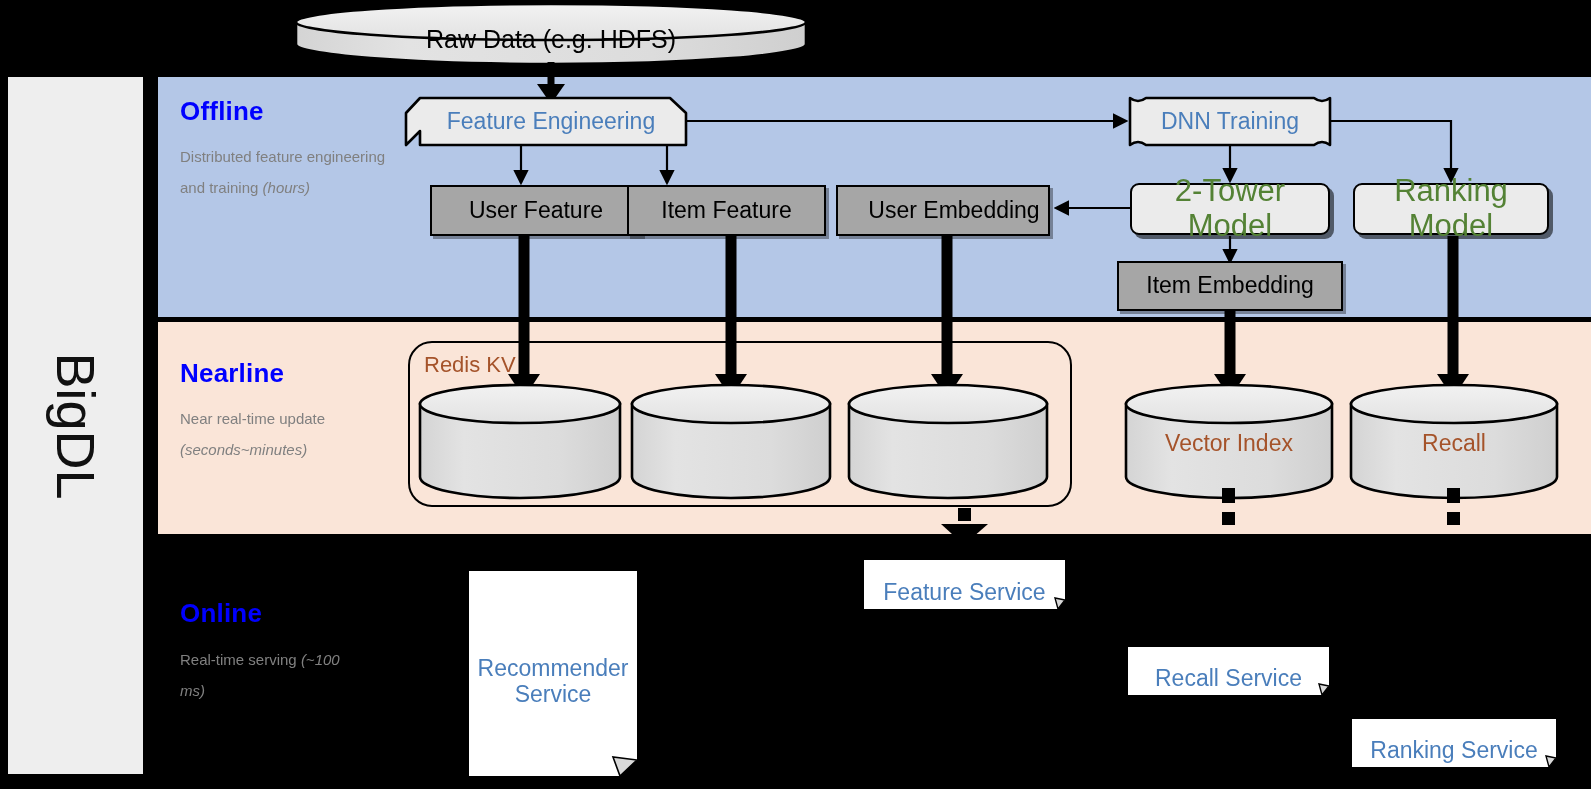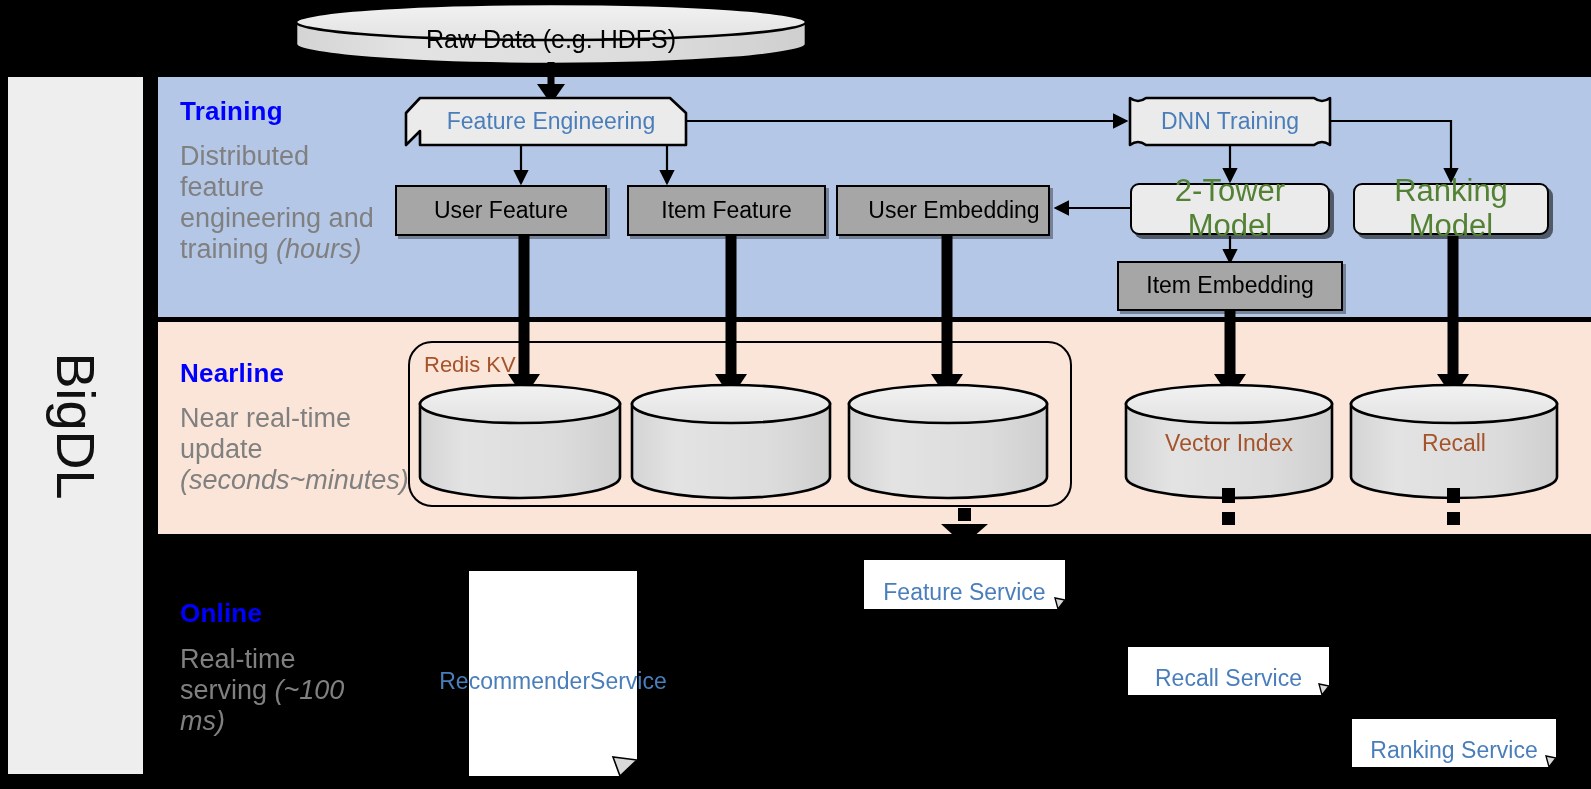--- a/index.html
+++ b/index.html
@@ -16,21 +16,21 @@
   
   #bigdl-rail{position:absolute;left:8px;top:77px;width:135px;height:697px;background:#eeeeee;}
   #bigdl-label{position:absolute;left:8px;top:77px;width:135px;height:697px;
       display:flex;align-items:center;justify-content:center;}
   #bigdl-label span{
       transform:rotate(90deg);white-space:nowrap;font-size:54px;color:#111;
       font-family:"Liberation Sans", sans-serif;letter-spacing:0px;}
 
   
   .band-title{position:absolute;color:#0000ff;font-size:26px;font-weight:bold;letter-spacing:.2px;}
-  .band-sub{position:absolute;color:#808080;font-size:27px;line-height:31px;}
+  .band-sub{position:absolute;color:#808080;font-size:15px;line-height:31px;}
   .band-sub i{font-style:italic;}
 
   
   .node{position:absolute;box-sizing:border-box;display:flex;align-items:center;
         justify-content:center;text-align:center;line-height:1.12;}
 
   
   .gray-box{background:#a6a6a6;border:2px solid #000;color:#000;font-size:23px;
             box-shadow:3px 3px 0 rgba(0,0,0,.35);}
 
@@ -65,21 +65,21 @@
 
   <div class="band" id="band-offline"></div>
   <div class="band" id="band-nearline"></div>
   <div class="band" id="band-online"></div>
 
   <div id="bigdl-rail"></div>
   <div id="bigdl-label">
     <span>BigDL</span>
   </div>
 
-  <div class="band-title" style="left:180px;top:96px;">Training</div>
+  <div class="band-title" style="left:180px;top:96px;">Offline</div>
   <div class="band-sub" style="left:180px;top:141px;width:215px;">
     <span>Distributed feature engineering and training </span><i>(hours)</i>
   </div>
 
   <div class="band-title" style="left:180px;top:358px;">Nearline</div>
   <div class="band-sub" style="left:180px;top:403px;width:232px;">
     <span>Near real-time update </span><i>(seconds~minutes)</i>
   </div>
 
   <div class="band-title" style="left:180px;top:598px;">Online</div>
@@ -214,35 +214,35 @@
       <path d="M1556,758 L1549,767 L1546,756 Z" fill="#d9d9d9" stroke="#000" stroke-width="1.4"></path>
     </g>
   </svg>
 
   <div class="node flag-box" style="left:418px;top:99px;width:266px;height:45px;background:transparent;">Feature Engineering</div>
 
   <div class="node" style="left:296px;top:16px;width:510px;height:46px;font-size:25px;color:#000;">Raw Data (e.g. HDFS)</div>
 
   <div class="node arc-box" style="left:1134px;top:99px;width:192px;height:45px;background:transparent;">DNN Training</div>
 
-  <div class="node gray-box" style="left:395px;top:185px;width:212px;height:51px;">User Feature</div>
+  <div class="node gray-box" style="left:430px;top:185px;width:212px;height:51px;">User Feature</div>
   <div class="node gray-box" style="left:627px;top:185px;width:199px;height:51px;">Item Feature</div>
   <div class="node gray-box" style="left:836px;top:185px;width:214px;height:51px;padding-left:22px;">User Embedding</div>
   <div class="node gray-box" style="left:1117px;top:261px;width:226px;height:50px;">Item Embedding</div>
 
   <div class="node proc-box green-t" style="left:1130px;top:183px;width:200px;height:52px;">2-Tower Model</div>
   <div class="node proc-box green-t" style="left:1353px;top:183px;width:196px;height:52px;">Ranking Model</div>
 
   <div id="redis-container"></div>
   <div id="redis-kv-label">Redis KV</div>
 
   <div class="cyl-text" style="left:1126px;top:430px;width:206px;">Vector Index</div>
   <div class="cyl-text" style="left:1351px;top:430px;width:206px;">Recall</div>
 
-  <div class="node doc-box" style="left:469px;top:571px;width:168px;height:205px;background:transparent;flex-direction:row;">
+  <div class="node doc-box" style="left:469px;top:571px;width:168px;height:205px;background:transparent;flex-direction:column;">
     <div>Recommender</div>
     <div>Service</div>
   </div>
 
   <div class="node doc-box" style="left:864px;top:560px;width:201px;height:49px;background:transparent;">Feature Service</div>
 
   <div class="node doc-box" style="left:1128px;top:647px;width:201px;height:48px;background:transparent;">Recall Service</div>
 
   <div class="node doc-box" style="left:1352px;top:719px;width:204px;height:48px;background:transparent;">Ranking Service</div>
 

